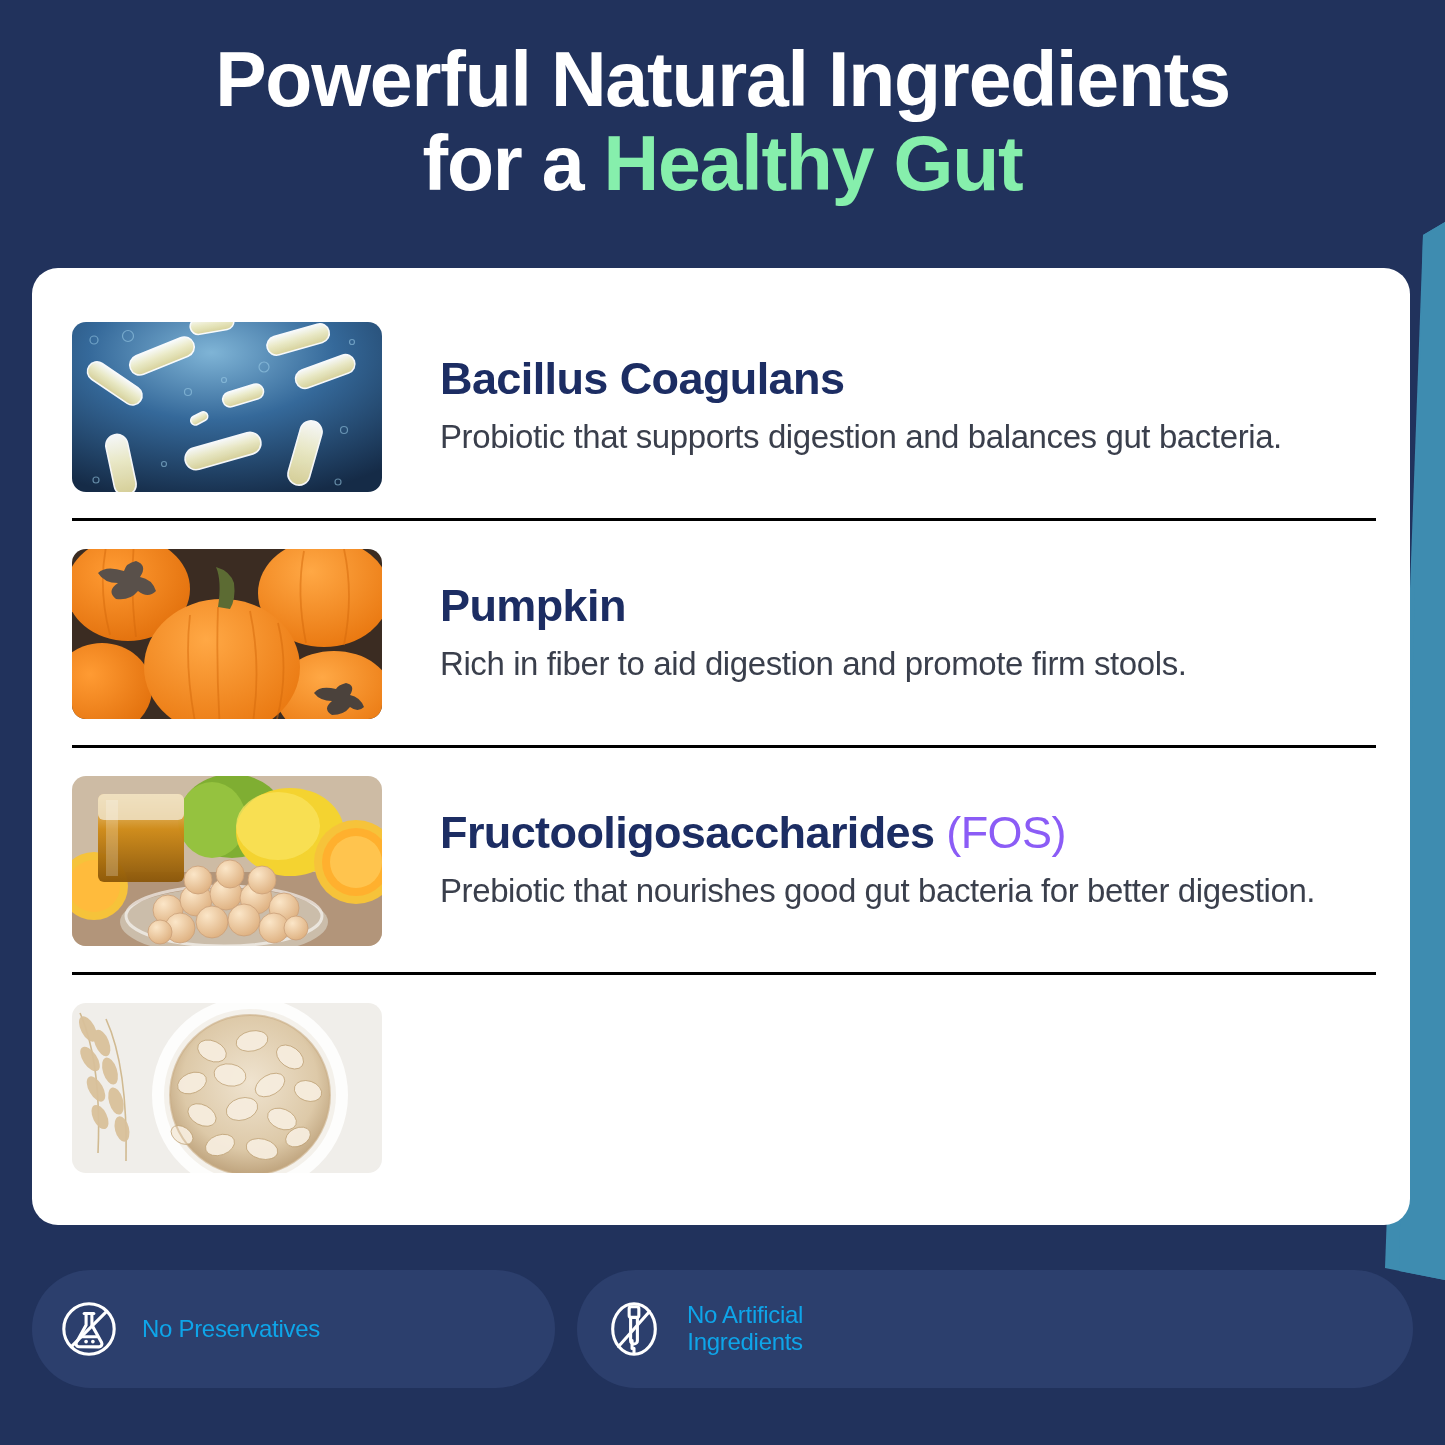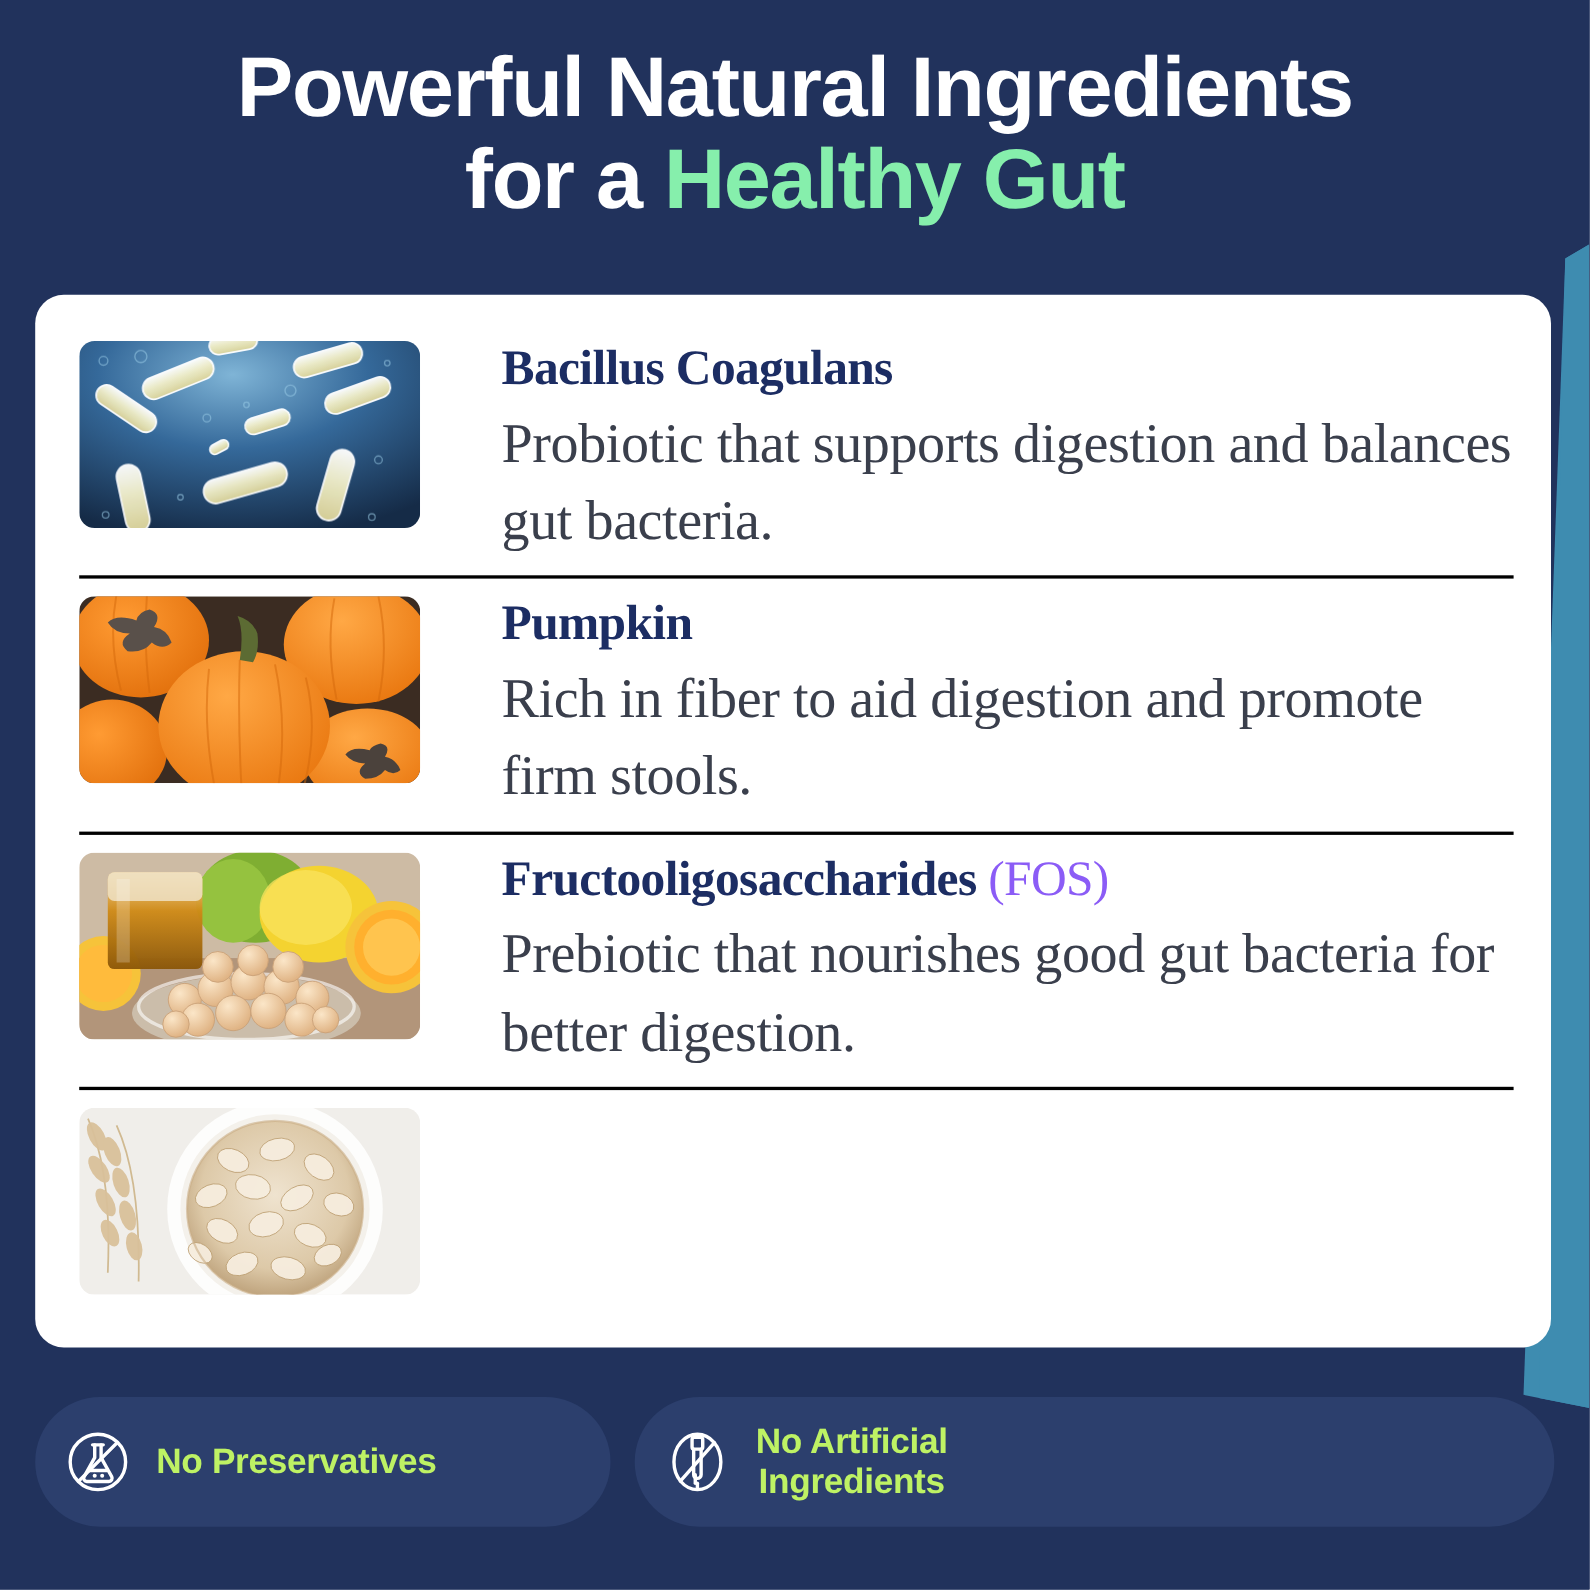--- a/index.html
+++ b/index.html
@@ -50,26 +50,25 @@
     width:1378px; height:957px;
     background:#ffffff;
     border-radius:26px;
     padding:26px 34px 26px 40px;
     display:flex;
     flex-direction:column;
   }
 
   .row {
     display:flex;
-    align-items:flex-start;
-    gap:16px;
+    align-items:center;
+    gap:0;
     flex:1;
     padding:12px 0 14px 0;
     position:relative;
-    font-family:Liberation Serif, serif;
   }
   .row + .row { border-top:3px solid #000000; }
 
   .thumb {
     width:310px; height:170px;
     min-width:310px;
     border-radius:14px;
     overflow:hidden;
     margin-top:4px;
     position:relative;
@@ -85,21 +84,21 @@
     color:#1c2d63;
     font-size:45px;
     font-weight:bold;
     line-height:1.08;
     letter-spacing:-0.6px;
     margin-bottom:10px;
   }
   .row-title .abbr { font-weight:normal; color:#8b5cf6; }
   .row-desc {
     color:#3a3f4c;
-    font-size:51px;
+    font-size:33px;
     font-weight:normal;
     line-height:1.38;
     letter-spacing:-0.4px;
   }
 
   
   .badges {
     position:absolute;
     left:32px; right:32px;
     top:1270px;
@@ -116,23 +115,23 @@
     gap:22px;
   }
   .badge-1 { width:523px; }
   .badge-2 { width:370px; justify-content:center; }
   .badge-3 { flex:1;text-align:center; }
 
   .badge-icon { width:62px; height:62px; min-width:62px; }
   .badge-icon svg { display:block; width:100%; height:100%; }
 
   .badge-label {
-    color:#bef264;
-    font-size:32px;
-    font-weight:bold;
+    color:#0ea5e9;
+    font-size:24px;
+    font-weight:normal;
     line-height:1.12;
     letter-spacing:-0.3px;
   }
 </style>
 </head>
 <body>
 
 <div id="root">
 
   <svg class="accent" viewBox="0 0 150 1445" preserveAspectRatio="none">

